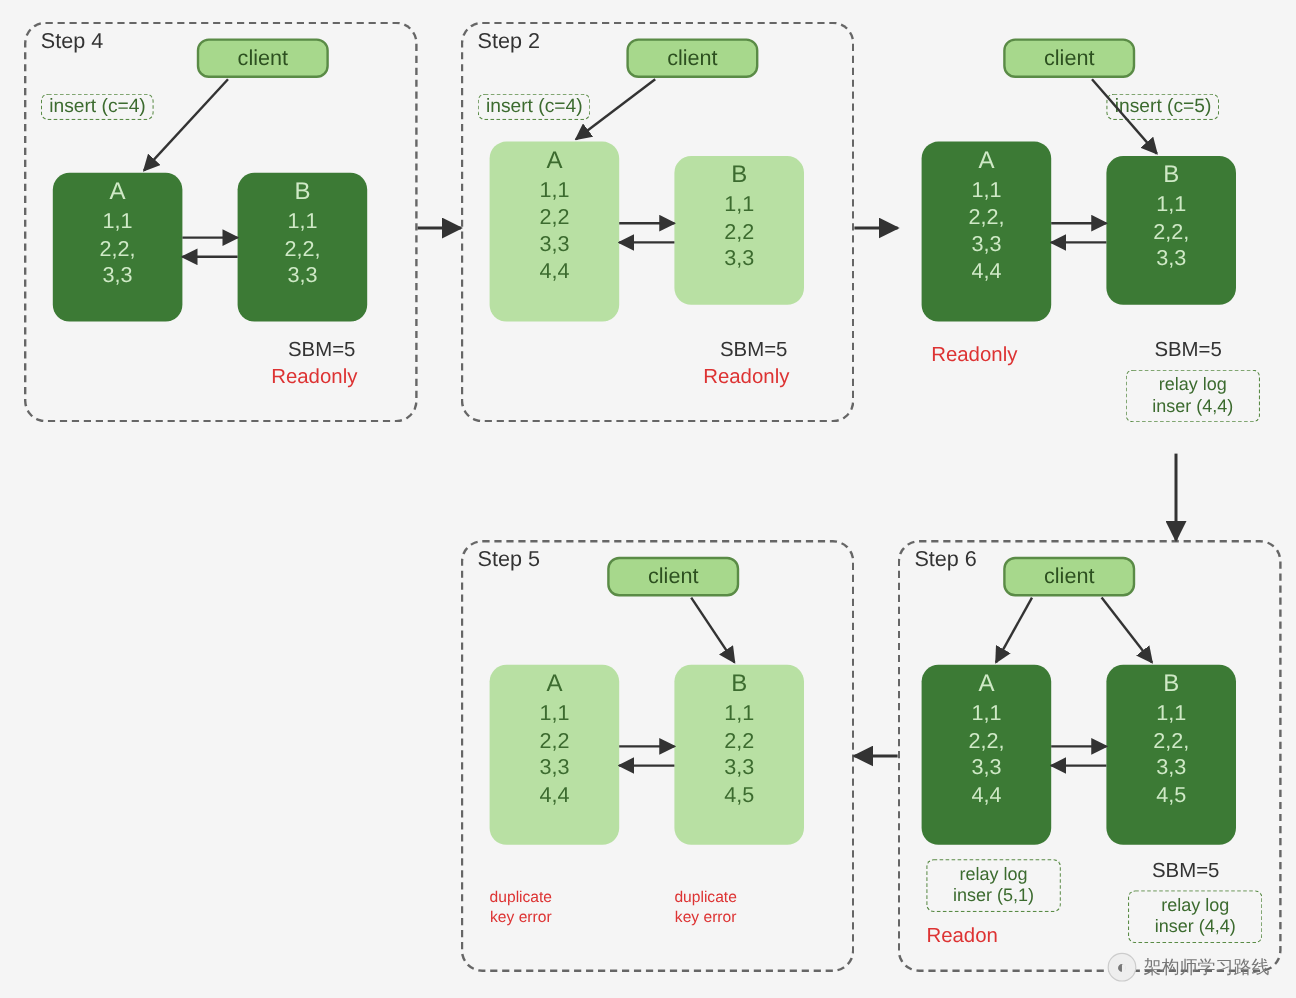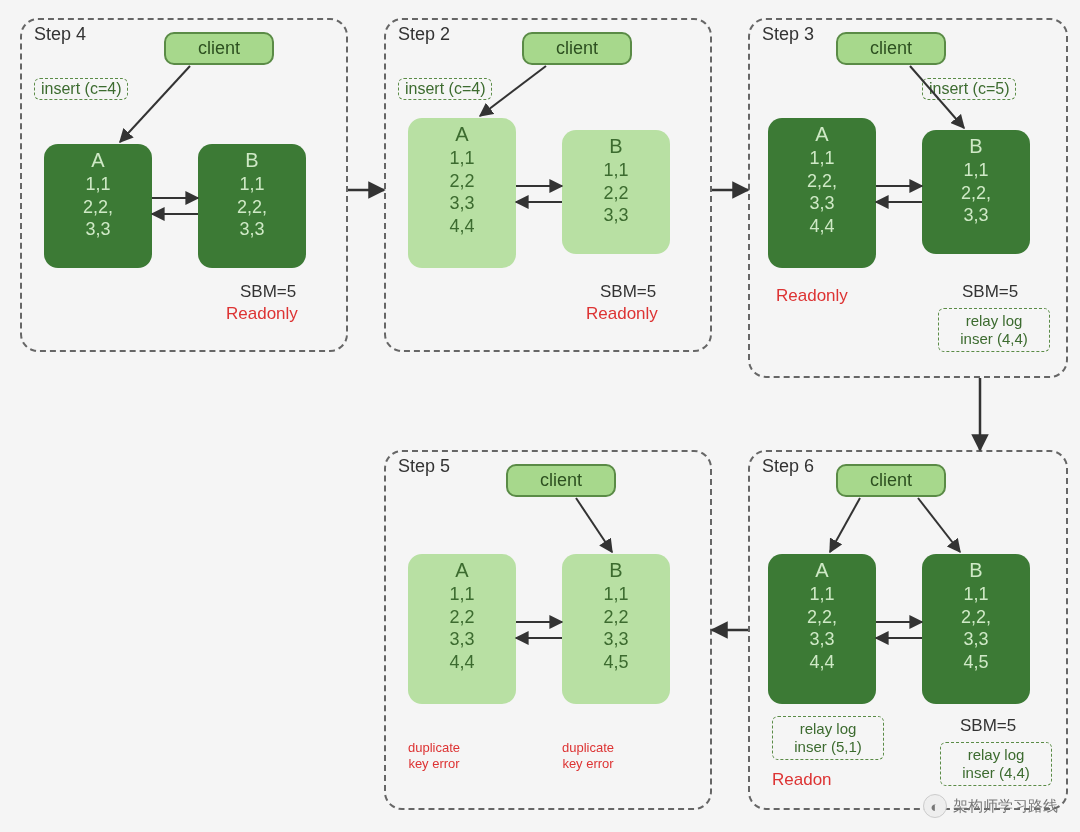--- a/index.html
+++ b/index.html
@@ -126,23 +126,20 @@
     <span>client</span>
   </div>
   <div class="insertbox" style="left:398px; top:78px;">
     <span>insert (c=4)</span>
   </div>
   <div class="node node-light" id="nA2" style="left:408px; top:118px; width:108px; height:150px;"><span class="nl">A</span><span class="row">1,1</span><span class="row">2,2</span><span class="row">3,3</span><span class="row">4,4</span></div>
   <div class="node node-light" id="nB2" style="left:562px; top:130px; width:108px; height:124px;"><span class="nl">B</span><span class="row">1,1</span><span class="row">2,2</span><span class="row">3,3</span></div>
   <div class="sbm" style="left:600px; top:282px;">SBM=5</div>
   <div class="readonly" style="left:586px; top:304px;">Readonly</div>
 
-  <div class="step" style="left:748px; top:18px; width:320px; height:360px;">
-    <div class="step-title">Step 3</div>
-  </div>
   <div class="client" style="left:836px; top:32px; width:110px;">
     <span>client</span>
   </div>
   <div class="insertbox" style="left:922px; top:78px;">
     <span>insert (c=5)</span>
   </div>
   <div class="node node-dark" id="nA3" style="left:768px; top:118px; width:108px; height:150px;"><span class="nl">A</span><span class="row">1,1</span><span class="row">2,2,</span><span class="row">3,3</span><span class="row">4,4</span></div>
   <div class="node node-dark" id="nB3" style="left:922px; top:130px; width:108px; height:124px;"><span class="nl">B</span><span class="row">1,1</span><span class="row">2,2,</span><span class="row">3,3</span></div>
   <div class="readonly" style="left:776px; top:286px;">Readonly</div>
   <div class="sbm" style="left:962px; top:282px;">SBM=5</div>

